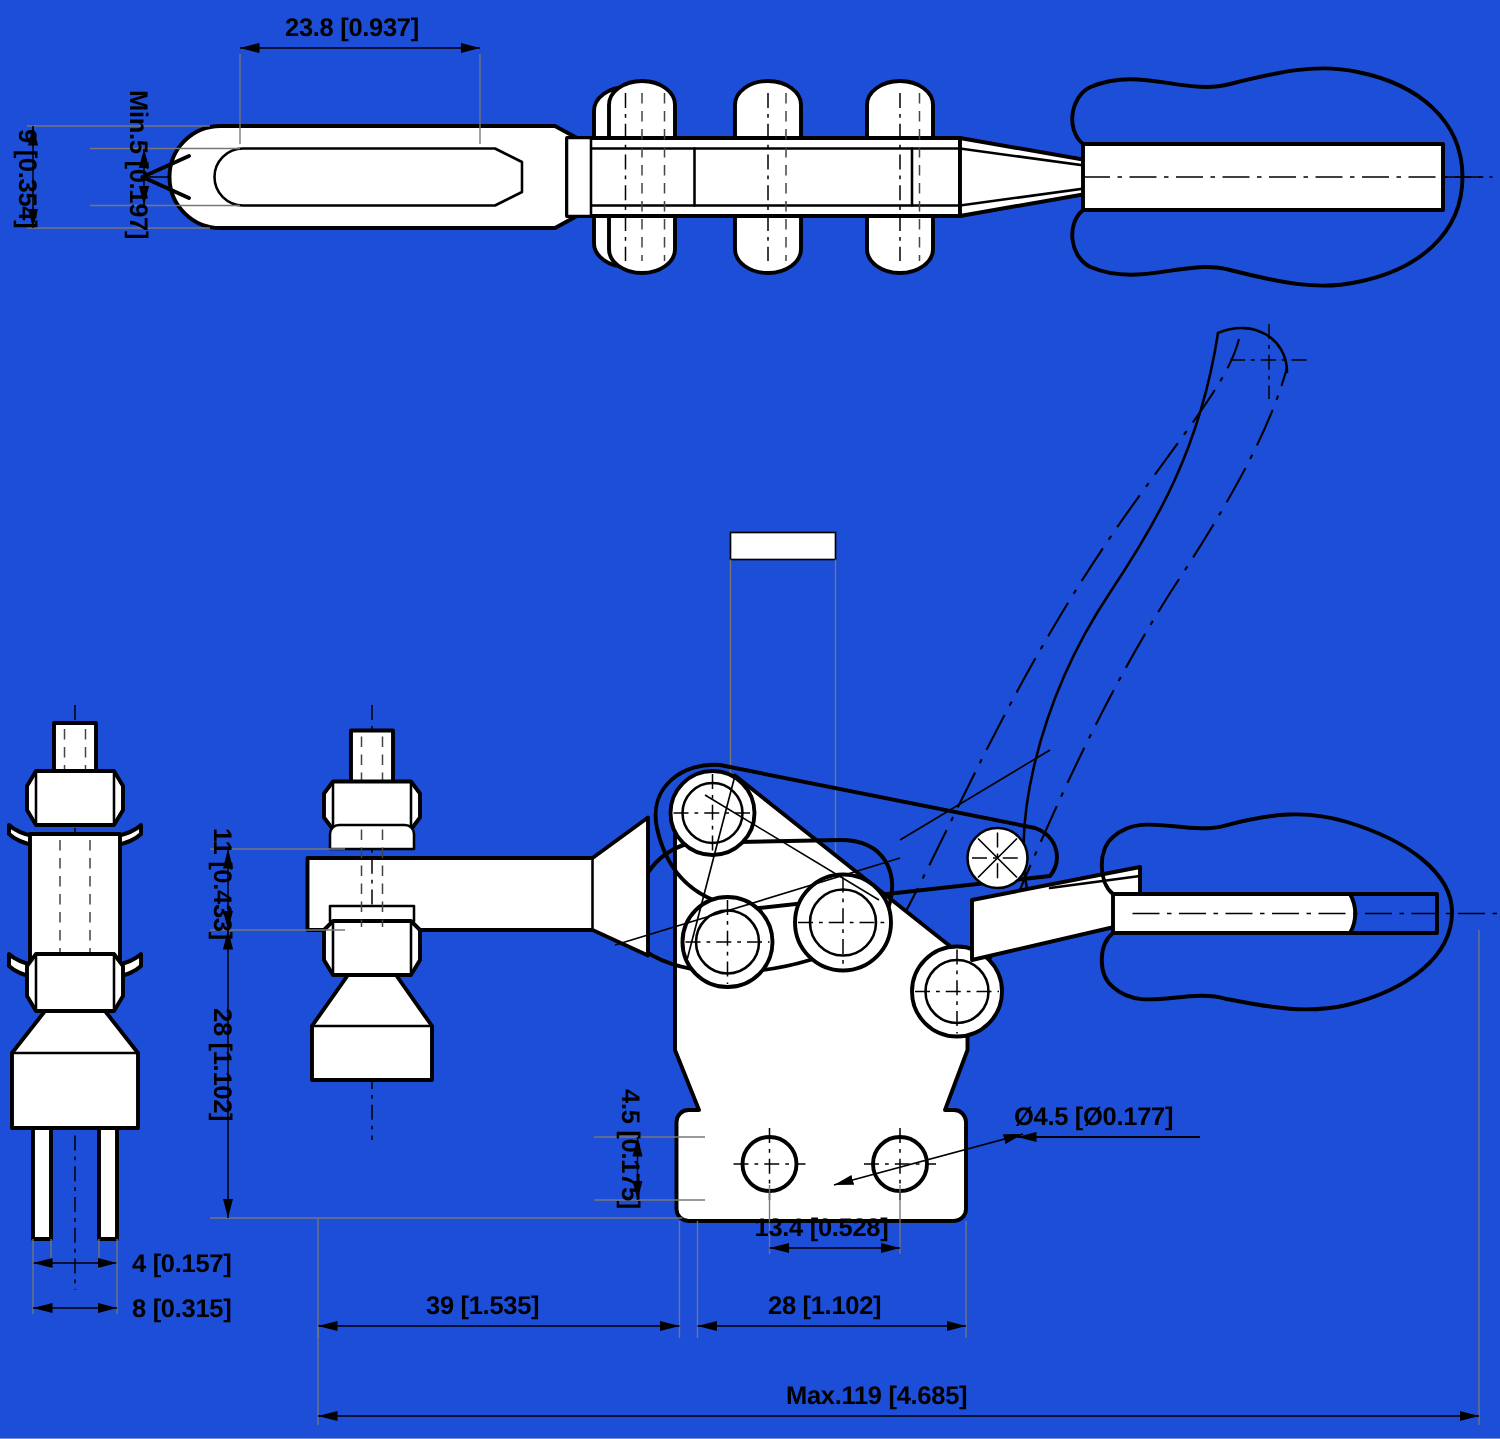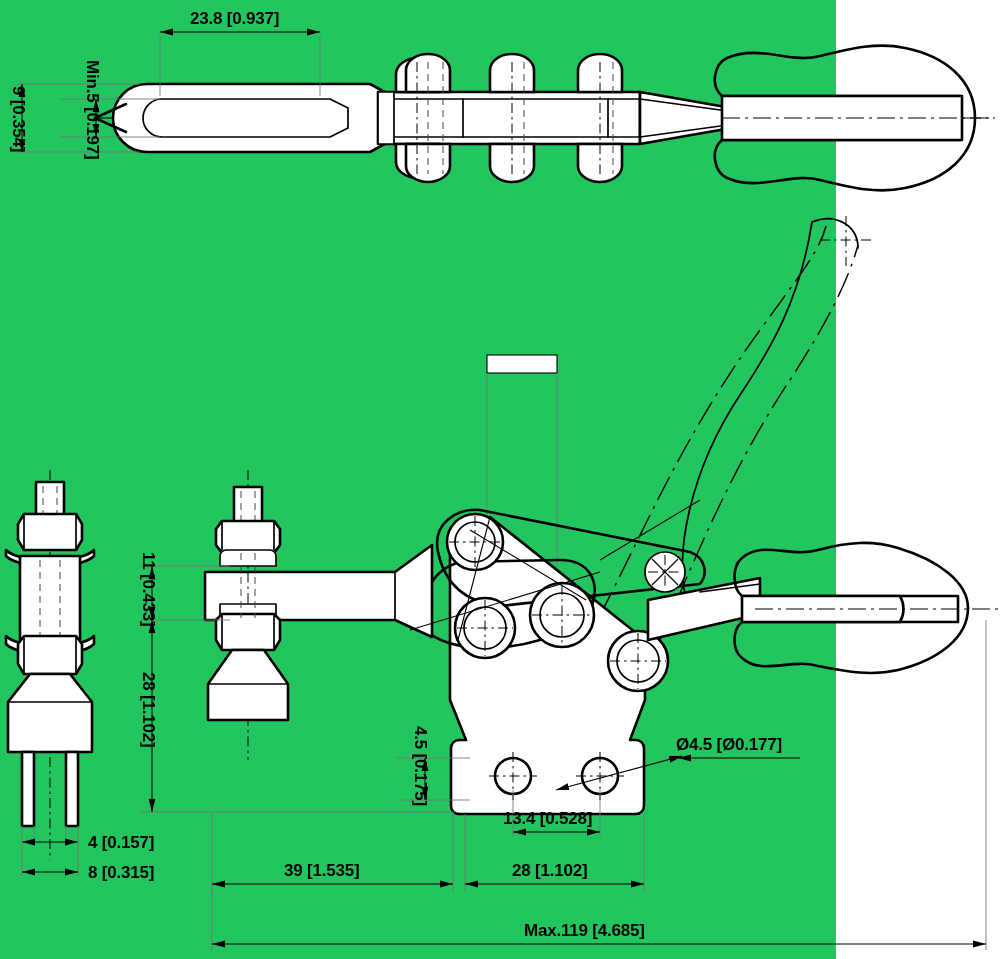--- a/index.html
+++ b/index.html
@@ -2,21 +2,21 @@
 <html><head>
 <meta charset="utf-8">
 <title>Toggle Clamp Technical Drawing</title>
 <style>
   html,body{margin:0;padding:0;background:#ffffff;}
   body{
     width:1000px;height:959px;
     font-family:"Liberation Sans", sans-serif;
     overflow:hidden;position:relative;
   }
-  #drawing-root{position:relative;width:836px;height:959px;background:#22c55e;}
+  #drawing-root{position:relative;width:1000px;height:959px;background:#1d4ed8;}
   svg#cad{display:block;width:1000px;height:959px;}
 
   
   .obj   {fill:none;stroke:#000;stroke-width:2.6;stroke-linejoin:round;stroke-linecap:round;}
   .obj-t {fill:none;stroke:#000;stroke-width:1.7;stroke-linejoin:round;stroke-linecap:round;}
   .thin  {fill:none;stroke:#000;stroke-width:1.1;}
   .hatch {fill:none;stroke:#000;stroke-width:1.0;}
   .center{fill:none;stroke:#000;stroke-width:1.0;stroke-dasharray:18 5 3 5;}
   .centerS{fill:none;stroke:#000;stroke-width:1.0;stroke-dasharray:10 4 2.5 4;}
   .hidden{fill:none;stroke:#444;stroke-width:1.0;stroke-dasharray:7 5;}

